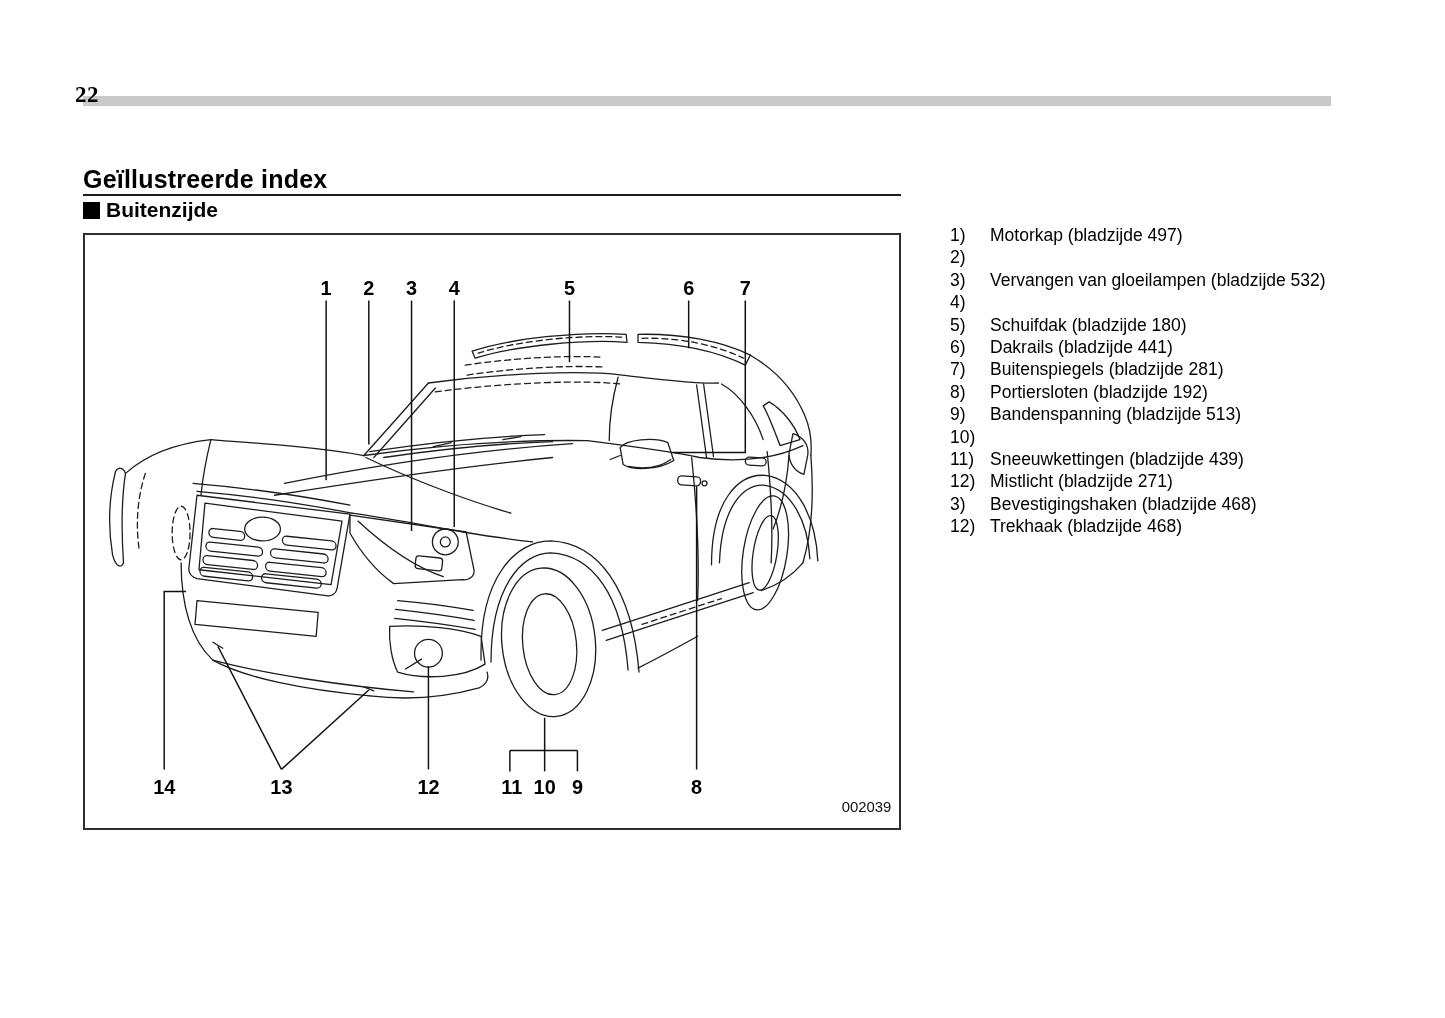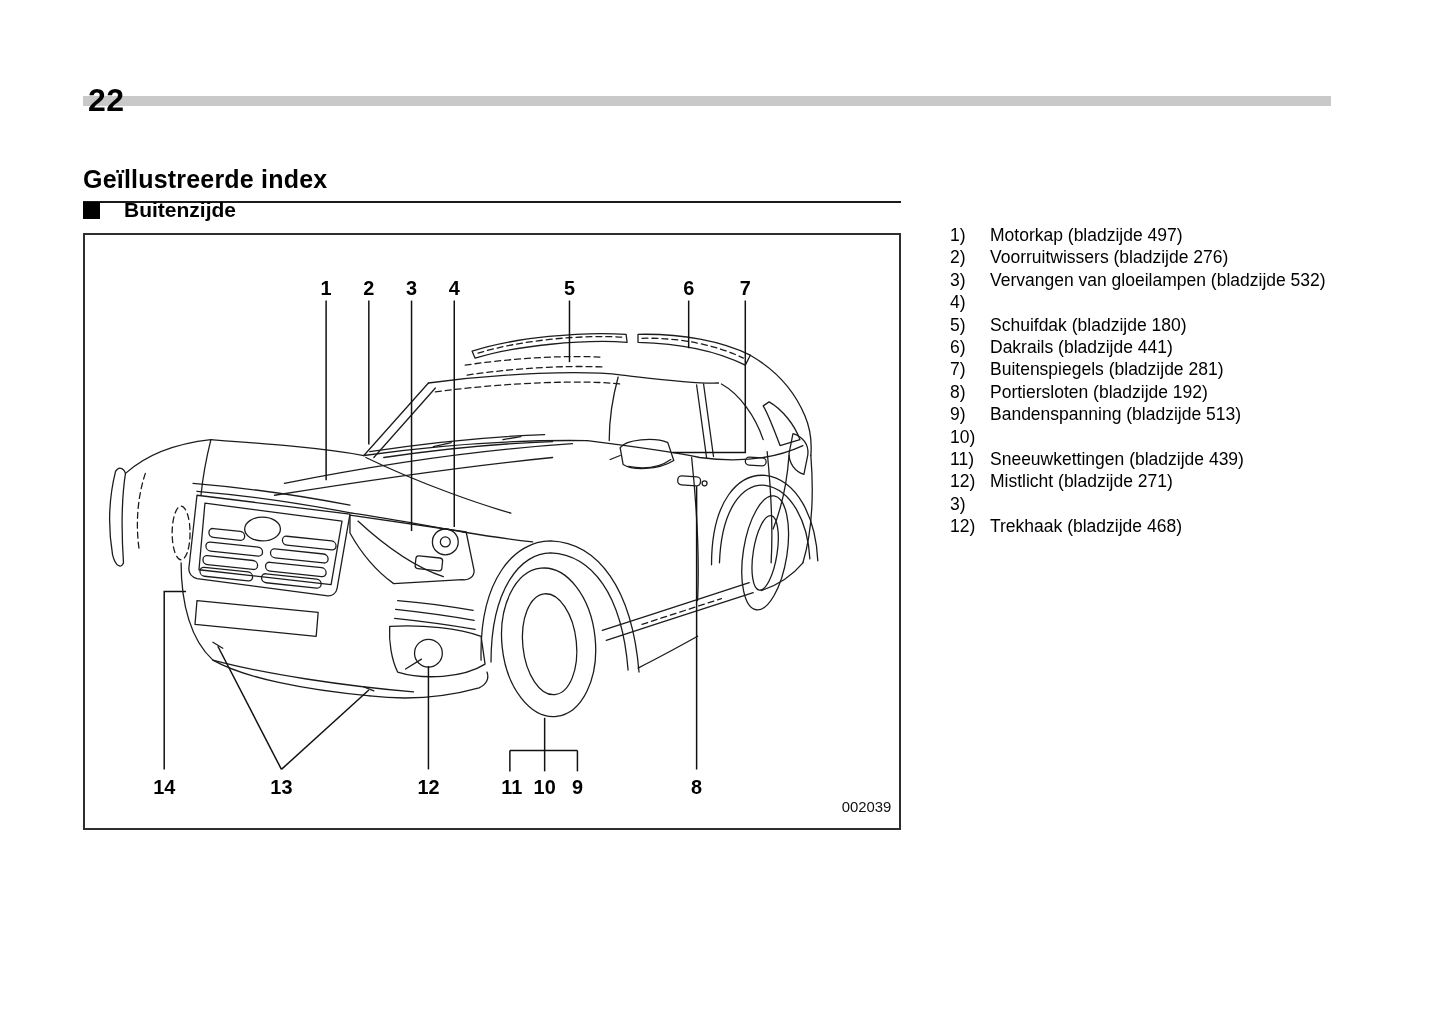--- a/index.html
+++ b/index.html
@@ -2,28 +2,28 @@
 <html><head>
 <meta charset="utf-8">
 <style>
   html,body{margin:0;padding:0;background:#ffffff;}
   body{
     width:1445px;height:1018px;position:relative;overflow:hidden;
     font-family:"Liberation Sans","DejaVu Sans",sans-serif;color:#000;
   }
   
   .pagebar{position:absolute;left:83px;top:96px;width:1248px;height:10px;background:#c9c9c9;}
-  .pagenum{position:absolute;left:88px;top:82px;font-size:32px;font-weight:700;letter-spacing:0.5px;z-index:2;}
+  .pagenum{position:absolute;left:75px;top:82px;font-size:23px;font-weight:700;letter-spacing:0.5px;z-index:2;font-family:Liberation Serif, serif;}
   
   .doc-title{
     position:absolute;left:83px;top:148px;width:818px;
     font-size:25px;font-weight:700;letter-spacing:0.2px;
-    border-bottom:2px solid #1a1a1a;padding-bottom:7px;
+    border-bottom:2px solid #1a1a1a;
   }
-  .section-head{position:absolute;left:83px;top:198px;display:flex;align-items:center;gap:24px;}
+  .section-head{position:absolute;left:83px;top:198px;display:flex;align-items:center;gap:6px;}
   .section-square{width:17px;height:17px;background:#000;display:inline-block;}
   .section-title{font-size:21px;font-weight:700;}
   
   .figure-box{
     position:absolute;left:83px;top:233px;width:818px;height:597px;
     border:2px solid #2e2e2e;box-sizing:border-box;background:#fff;
   }
   .figure-box svg{display:block;width:100%;height:100%;}
   
   .parts-list{position:absolute;left:950px;top:224px;width:384px;font-size:17.5px;line-height:22.4px;}
@@ -204,21 +204,20 @@
   </svg>
 </div>
 
 <div class="parts-list">
   <div class="row">
       <span class="num">1)</span>
       <span class="txt">Motorkap (bladzijde 497)</span>
     </div>
   <div class="row">
       <span class="num">2)</span>
-      <span class="txt">Voorruitwissers (bladzijde 276)</span>
     </div>
   <div class="row">
       <span class="num">3)</span>
       <span class="txt">Vervangen van gloeilampen (bladzijde 532)</span>
     </div>
   <div class="row">
       <span class="num">4)</span>
     </div>
   <div class="row">
       <span class="num">5)</span>
@@ -246,18 +245,19 @@
   <div class="row">
       <span class="num">11)</span>
       <span class="txt">Sneeuwkettingen (bladzijde 439)</span>
     </div>
   <div class="row">
       <span class="num">12)</span>
       <span class="txt">Mistlicht (bladzijde 271)</span>
     </div>
   <div class="row">
       <span class="num">3)</span>
+      <span class="txt">Bevestigingshaken (bladzijde 468)</span>
     </div>
   <div class="row">
       <span class="num">12)</span>
       <span class="txt">Trekhaak (bladzijde 468)</span>
     </div>
 </div>
 
 </body></html>

